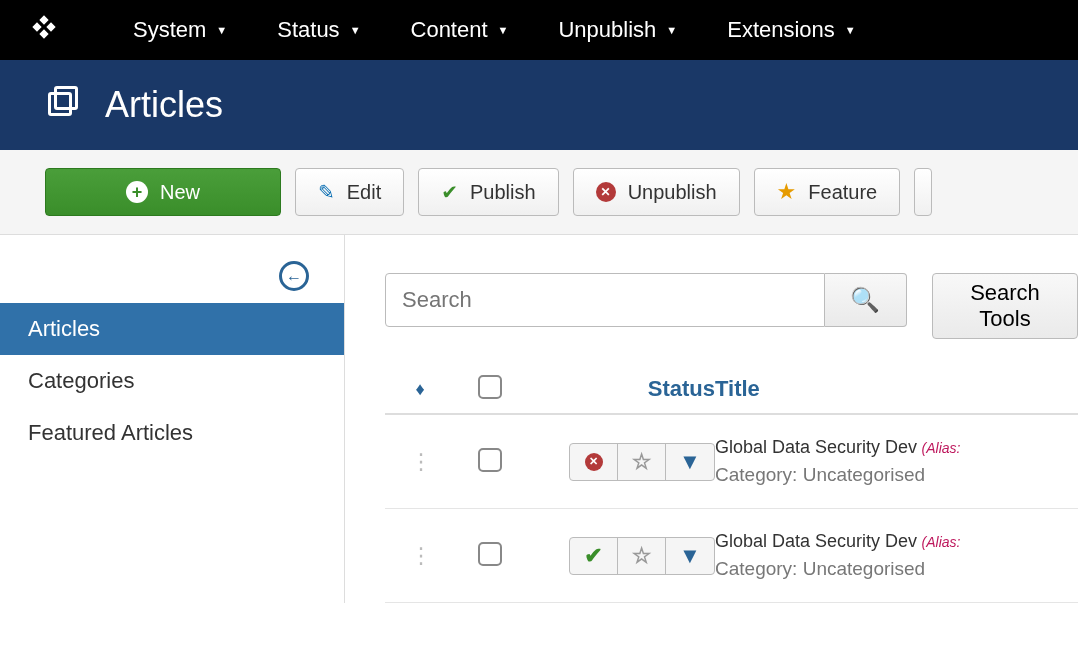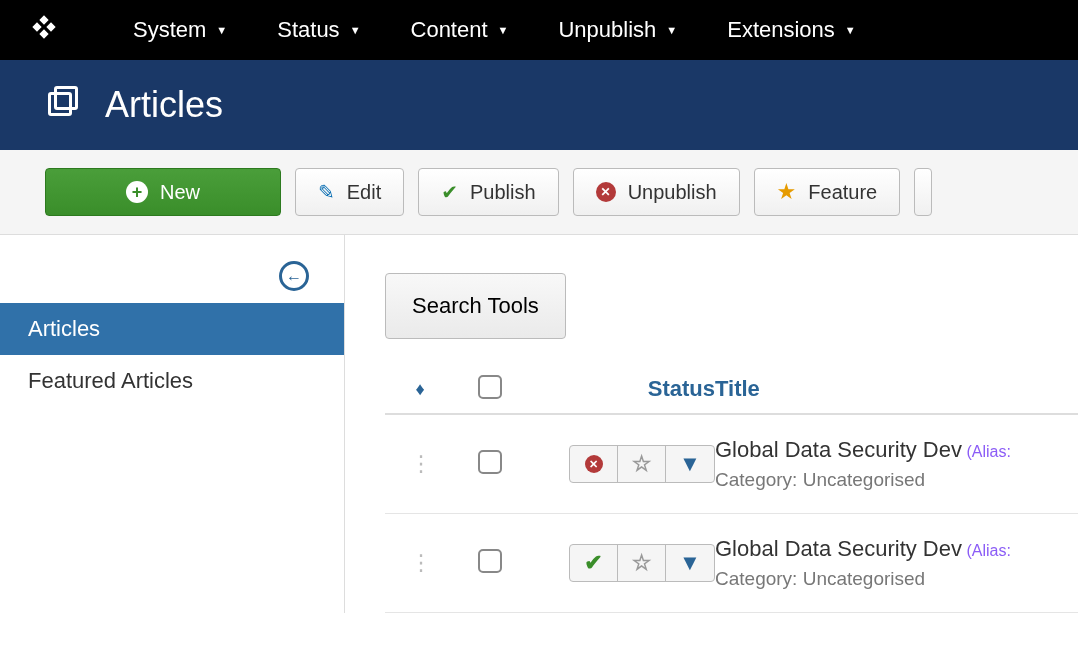--- a/index.html
+++ b/index.html
@@ -47,22 +47,22 @@
 
 .row { display: flex; align-items: center; padding: 22px 0; border-bottom: 1px solid #e5e5e5; }
 .row:nth-of-type(odd) { background: #f7f7f7; }
 .drag { width: 70px; text-align: center; color: #bbb; font-size: 22px; cursor: grab; letter-spacing: -2px; }
 .status-group { display: inline-flex; border: 1px solid #bbb; border-radius: 4px; overflow: hidden; background: #f5f5f5; }
 .status-cell { width: 48px; height: 36px; display: flex; align-items: center; justify-content: center; border-right: 1px solid #bbb; cursor: pointer; }
 .status-cell:last-child { border-right: none; }
 .status-green { color: #3a8e2a; }
 .status-star { color: #999; }
 .title-cell { flex: 1; }
-.title-main { font-size: 22px; color: #333; }
-.title-alias { color: #8b5cf6; font-size: 16px; }
+.title-main { font-size: 18px; color: #333; }
+.title-alias { color: #be185d; font-size: 14px; font-style: italic; }
 .title-cat { color: #777; font-size: 19px; margin-top: 6px; }
 </style>
 </head>
 <body>
 
 <div class="topnav">
   <span class="topnav-logo">
     <svg width="28" height="28" viewBox="0 0 24 24" fill="#fff">
         <path d="M12 2L8 6l4 4 4-4zM2 12l4-4 4 4-4 4zM22 12l-4-4-4 4 4 4zM12 22l-4-4 4-4 4 4z"></path>
       </svg>
@@ -120,25 +120,30 @@
       <span class="icon-star-orange">★</span>
       <span>Feature</span>
     </button>
   <button class="btn" style="padding:10px 8px"></button>
 </div>
 
 <div class="body">
   <div class="sidebar">
     <div class="sidebar-toggle"><span class="sidebar-toggle-icon">←</span></div>
     <div class="sidebar-item active">Articles</div>
+    <div class="sidebar-item">Categories</div>
     <div class="sidebar-item">Featured Articles</div>
   </div>
 
   <div class="content">
     <div class="searchbar">
+      <div class="search-group">
+        <input class="search-input" placeholder="Search" style="">
+        <button class="search-btn"><span>🔍</span></button>
+      </div>
       <button class="tools-btn">Search Tools</button>
     </div>
 
     <div class="table">
       <div class="thead">
         <div class="col-sort"><span>♦</span></div>
         <div class="col-check"><span class="chk"></span></div>
         <div class="col-status">Status</div>
         <div class="col-title">Title</div>
       </div>

